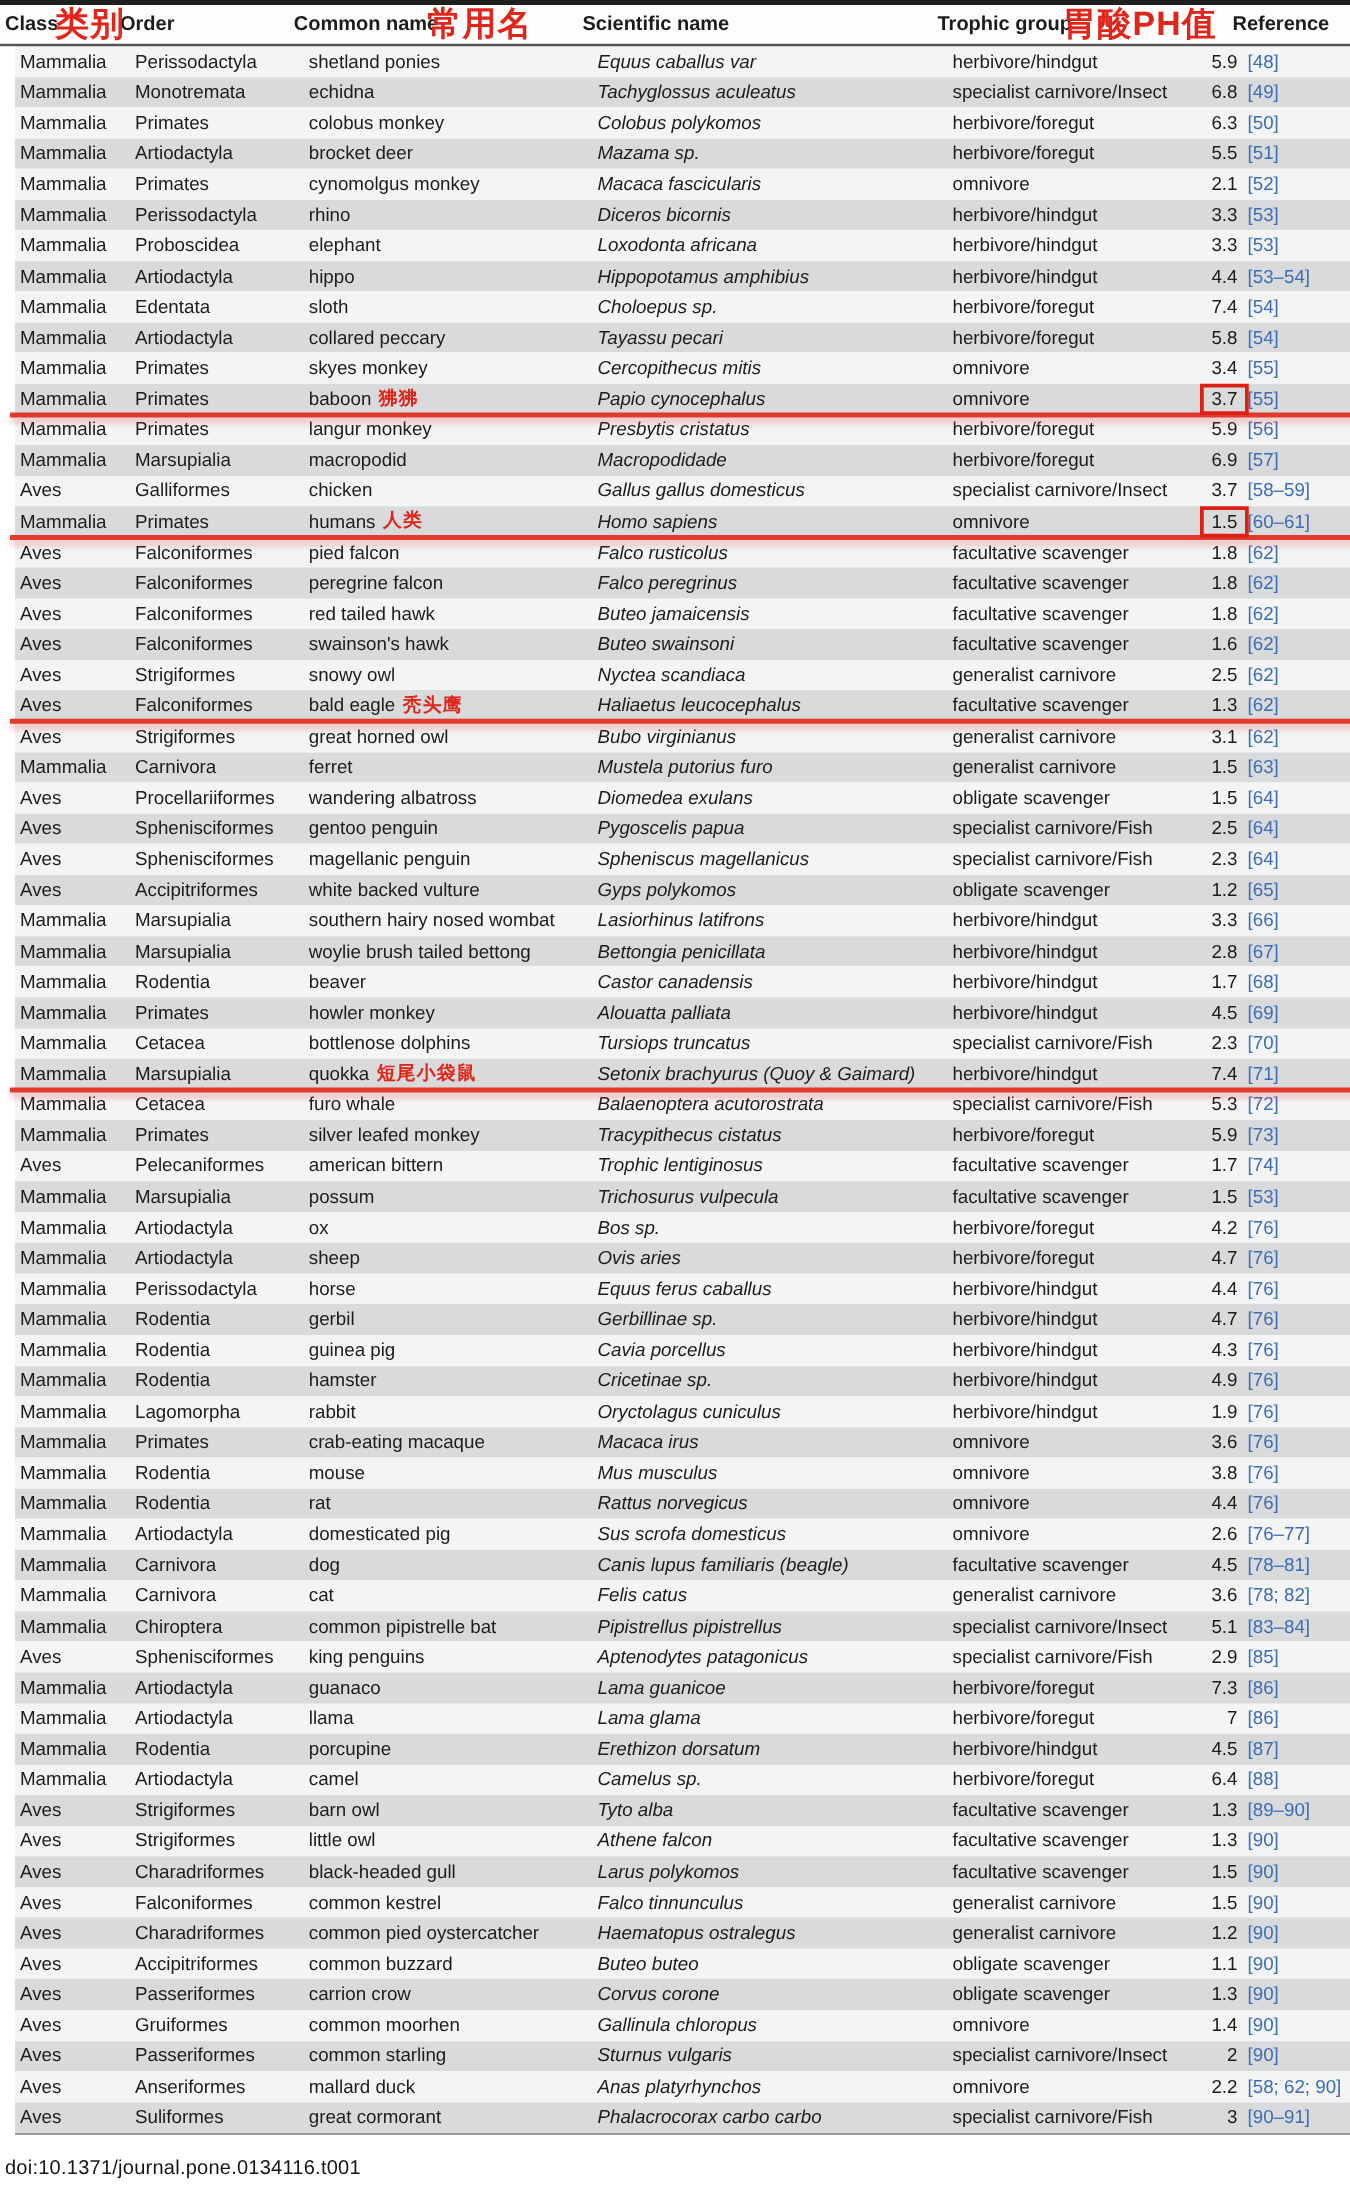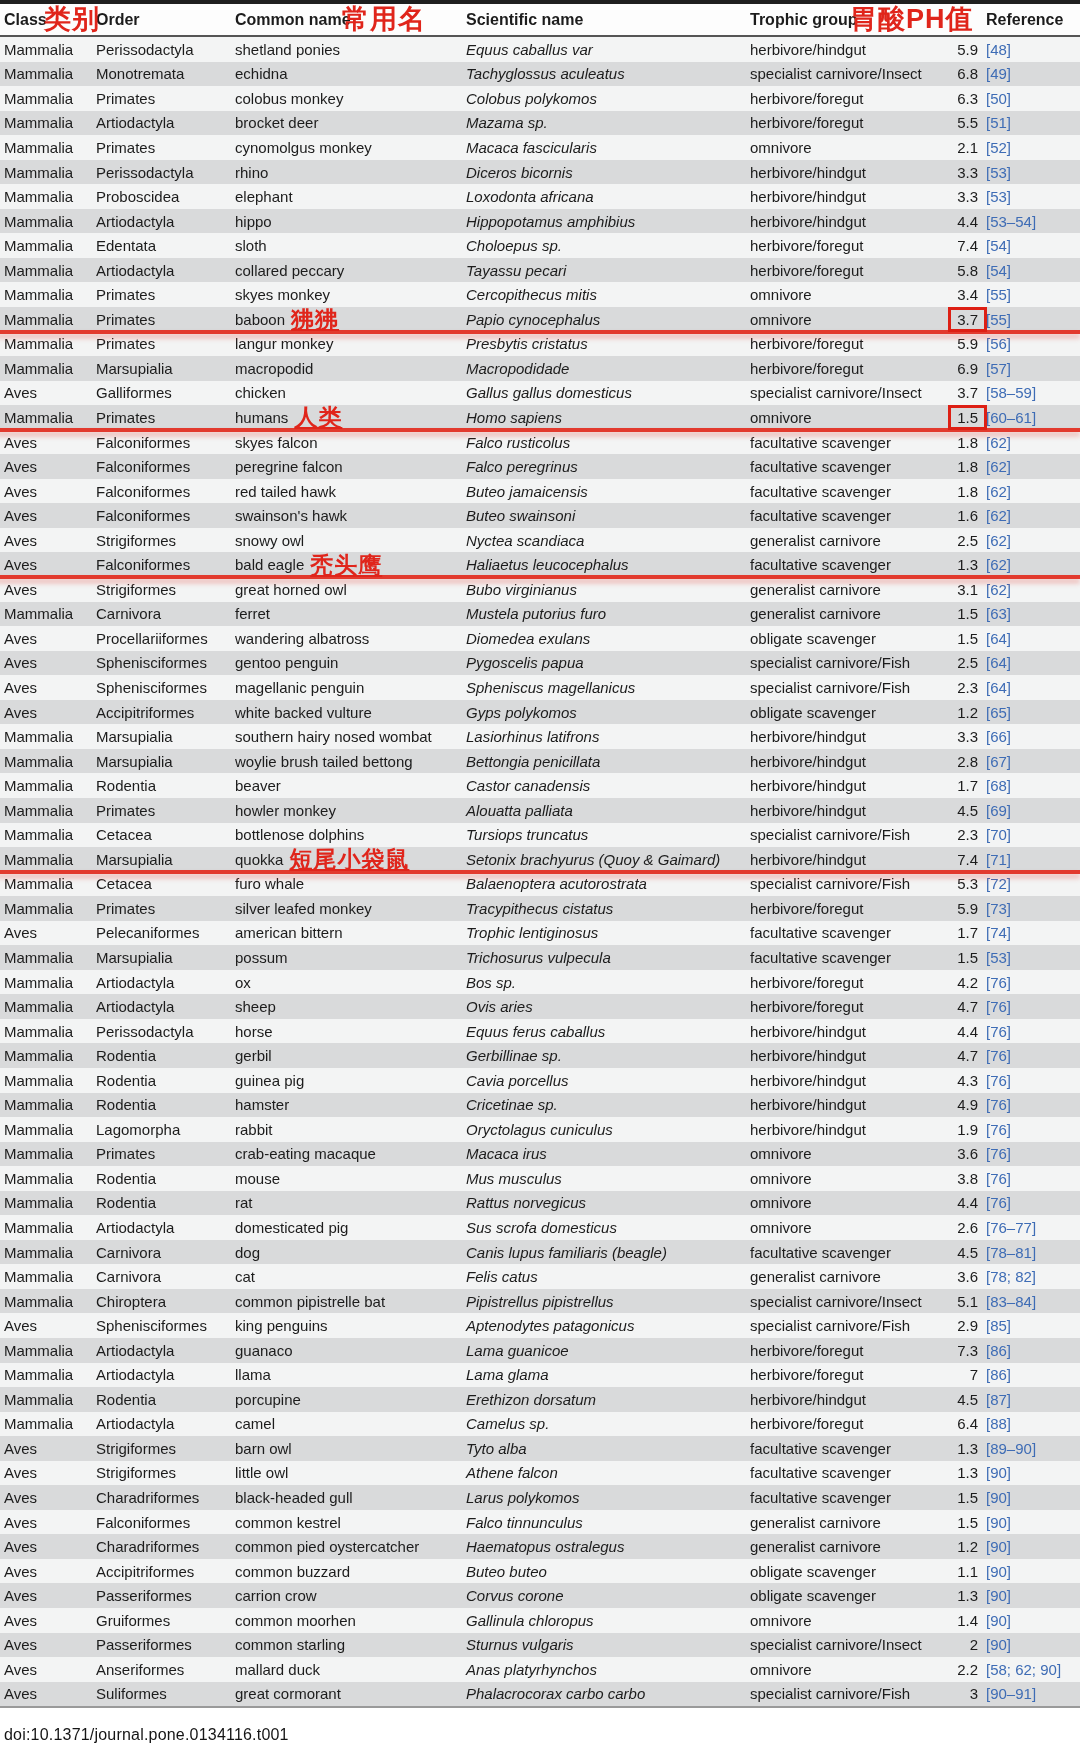--- a/index.html
+++ b/index.html
@@ -12,32 +12,32 @@
     display:grid;
     grid-template-columns:92px 139px 231px 284px 190px 46px 94px;
     align-items:center;
     padding-left:4px;
   }
   .hrow{
     height:31px;font-weight:bold;font-size:16px;background:#fdfdfd;
     border-top:4px solid #1f1f1f;border-bottom:2px solid #555;
     position:relative;z-index:3;
   }
-  .rows{border-bottom:2px solid #9a9a9a;position:relative;}
+  .rows{border-bottom:2px solid #9a9a9a;position:relative;margin-left:12px;}
   .row{height:24.56px;font-size:15px;white-space:nowrap;position:relative;}
   .row:nth-child(odd){background:#f3f4f4;}
   .row:nth-child(even){background:#d9dadb;}
   .cell{overflow:visible;white-space:nowrap;}
   .sci{font-style:italic;}
   .ph{text-align:right;padding-right:8px;}
   .ref{color:#3e6cb5;}
   .common{display:flex;align-items:center;}
   .zh-row{
-    color:#e0251b;font-weight:bold;font-size:23px;line-height:20px;
-    margin-left:6px;letter-spacing:1px;position:relative;z-index:6;text-decoration:underline;
+    color:#e0251b;font-weight:bold;font-size:15px;line-height:20px;
+    margin-left:6px;letter-spacing:1px;position:relative;z-index:6;
   }
   .row.u{z-index:5;}
   .row.u::after{
     content:"";position:absolute;left:-4px;width:1084px;bottom:-2px;height:4px;
     background:#e23a2e;box-shadow:0 4px 5px rgba(226,58,46,.35);
   }
   .phbox{
     display:inline-block;border:3px solid #dd1f14;padding:0 6px;
     line-height:19px;margin:-3px -9px -3px 0;position:relative;z-index:7;
     background:transparent;
@@ -248,21 +248,21 @@
         </div>
         <div class="cell sci">Homo sapiens</div>
         <div class="cell">omnivore</div>
         <div class="cell ph"><div class="phbox">1.5</div></div>
         <div class="cell ref">[60–61]</div>
       </div>
       <div class="row grid">
         <div class="cell">Aves</div>
         <div class="cell">Falconiformes</div>
         <div class="cell common">
-          <div class="">skyes falcon</div>
+          <div class="">pied falcon</div>
         </div>
         <div class="cell sci">Falco rusticolus</div>
         <div class="cell">facultative scavenger</div>
         <div class="cell ph">1.8</div>
         <div class="cell ref">[62]</div>
       </div>
       <div class="row grid">
         <div class="cell">Aves</div>
         <div class="cell">Falconiformes</div>
         <div class="cell common">

